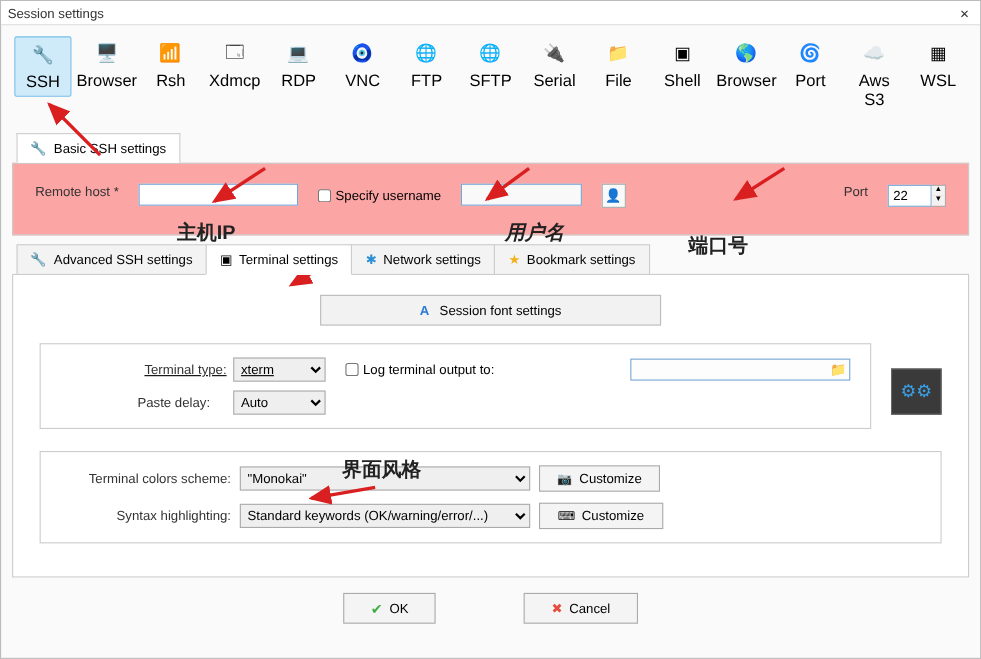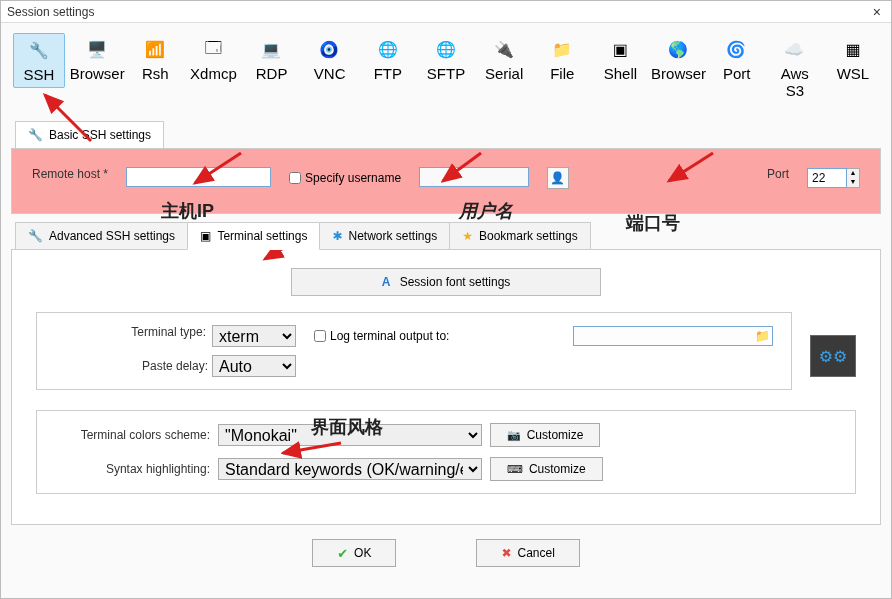--- a/index.html
+++ b/index.html
@@ -36,21 +36,21 @@
 .adv-area { margin: 8px 10px 8px; }
 .adv-tabs { display: flex; gap: 0; margin-left: 4px; }
 .adv-tab { padding: 6px 12px; border: 1px solid #ccc; background: #f3f3f3; display: flex; align-items: center; gap: 6px; cursor: pointer; margin-right: -1px; border-bottom: 1px solid #ccc; }
 .adv-tab.active { background: #fff; border-bottom: 1px solid #fff; position: relative; z-index: 2; }
 .adv-body { border: 1px solid #ccc; background: #fff; padding: 18px 24px 20px; margin-top: -1px; }
 
 .font-settings-btn { display: block; margin: 0 auto 16px; width: 310px; height: 28px; border: 1px solid #bbb; background: #f2f2f2; text-align: center; line-height: 26px; cursor: pointer; }
 .font-settings-btn .aicon { color: #2a7ad4; font-weight: bold; margin-right: 6px; }
 
 .group { border: 1px solid #ccc; padding: 12px 18px; margin-bottom: 10px; }
-select { height: 22px; border: 1px solid #aaa; font-size: 16px; padding: 0 2px; }
+select { height: 22px; border: 1px solid #aaa; font-size: 12px; padding: 0 2px; }
 .btn { height: 24px; padding: 0 16px; border: 1px solid #aaa; background: #f4f4f4; display: inline-flex; align-items: center; gap: 6px; cursor: pointer; font-size: 12px; }
 .btn .bicon { font-size: 11px; }
 .gearbox { width: 46px; height: 42px; background: #3a3a3a; border: 1px solid #666; display: flex; align-items: center; justify-content: center; color: #39a0e8; font-size: 16px; cursor: pointer; }
 .group1 { display: grid; grid-template-columns: 1fr 1fr 200px; gap: 8px 18px; align-items: center; }
 .group2-row { display: flex; align-items: center; gap: 8px; margin-bottom: 10px; }
 .group2-row .fieldlabel { width: 155px; text-align: right; }
 .right-align { justify-self: end; }
 
 .footer { display: flex; justify-content: center; gap: 80px; padding: 6px 0 10px; }
 .footer .btn { padding: 0 24px; height: 28px; }
@@ -190,34 +190,34 @@
   </div>
   <div class="adv-body">
     <div class="font-settings-btn">
       <span class="aicon">A</span>
       <span>Session font settings</span>
     </div>
 
     <div style="display:flex; gap:18px; align-items:stretch; margin-bottom:10px;">
       <div class="group" style="flex:1;">
         <div class="group1">
-          <div class="right-align" style="display:flex;gap:6px;">
+          <div class="right-align" style="display:flex;align-items:center;gap:6px;text-decoration:underline;">
             <span class="fieldlabel">Terminal type:</span>
             <select class="ttype-sel"><option>xterm</option></select>
           </div>
 
           <label class="check">
             <input type="checkbox" style="">
             <span>Log terminal output to:</span>
           </label>
           <div style="display:flex;align-items:center;">
             <input type="text" class="logpath-input" value="" style="">
             <span class="folder-icon">📁</span>
           </div>
-          <div class="right-align" style="display:flex;align-items:center;gap:4px;margin-left:40px;">
+          <div class="right-align" style="display:flex;align-items:center;gap:21px;margin-left:40px;">
             <span class="fieldlabel">Paste delay:</span>
             <select class="delay-sel"><option>Auto</option></select>
           </div>
         </div>
       </div>
       <div style="display:flex;align-items:center;">
         <div class="gearbox">
           <span>⚙⚙</span>
         </div>
       </div>

